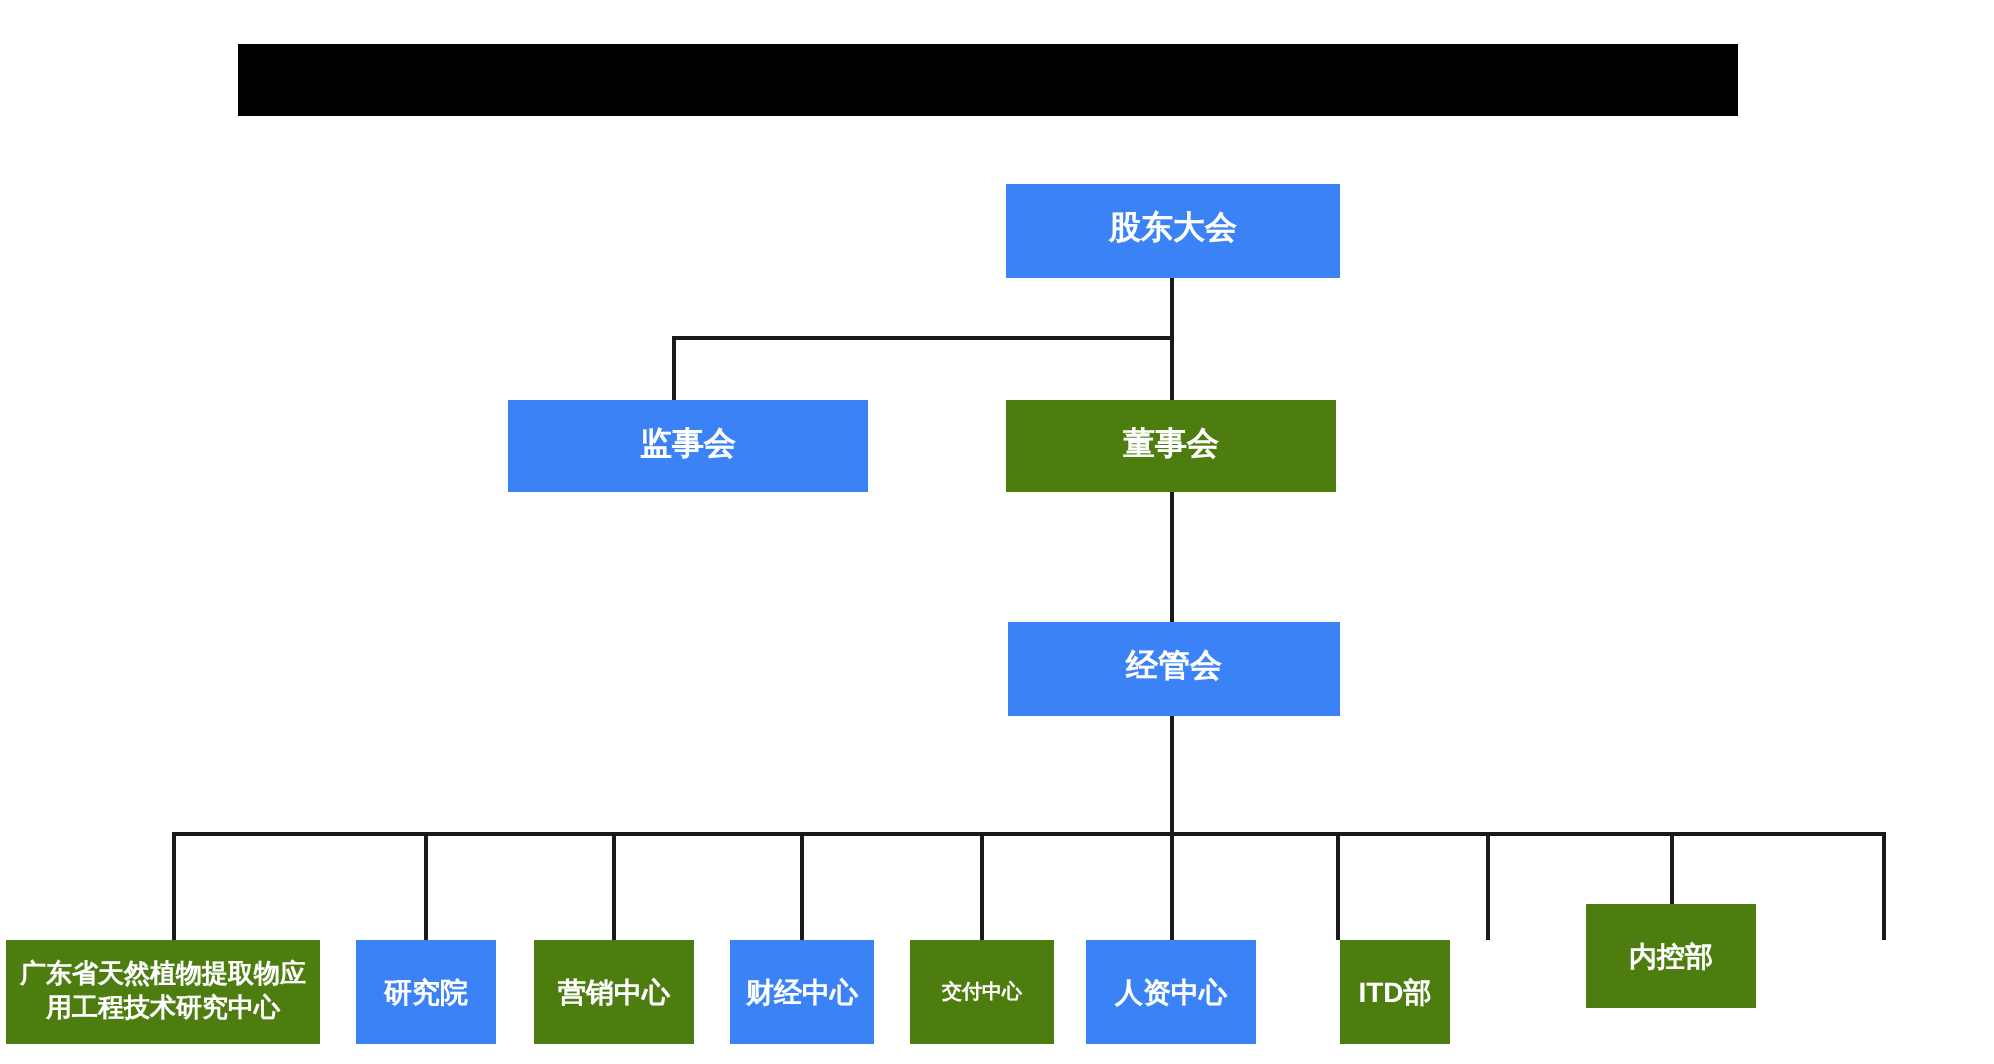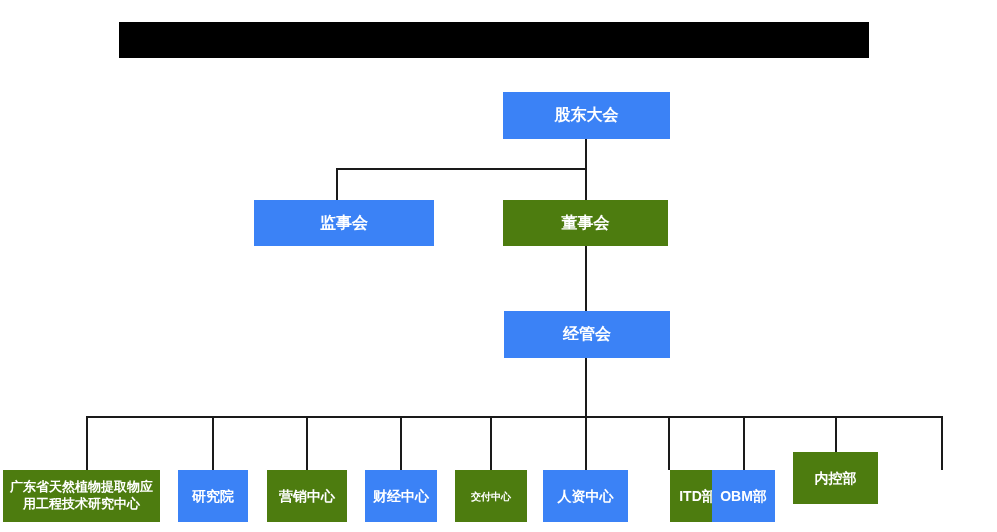--- a/index.html
+++ b/index.html
@@ -127,20 +127,17 @@
   </div>
   <div class="node secondary n-b5">
     <span>交付中心</span>
   </div>
   <div class="node primary n-b6">
     <span>人资中心</span>
   </div>
   <div class="node secondary n-b7">
     <span>ITD部</span>
   </div>
-  <div class="node primary n-b8">
-    <span>OBM部</span>
-  </div>
   <div class="node secondary n-b9">
     <span>内控部</span>
   </div>
 
 </div>
 
 </body></html>

